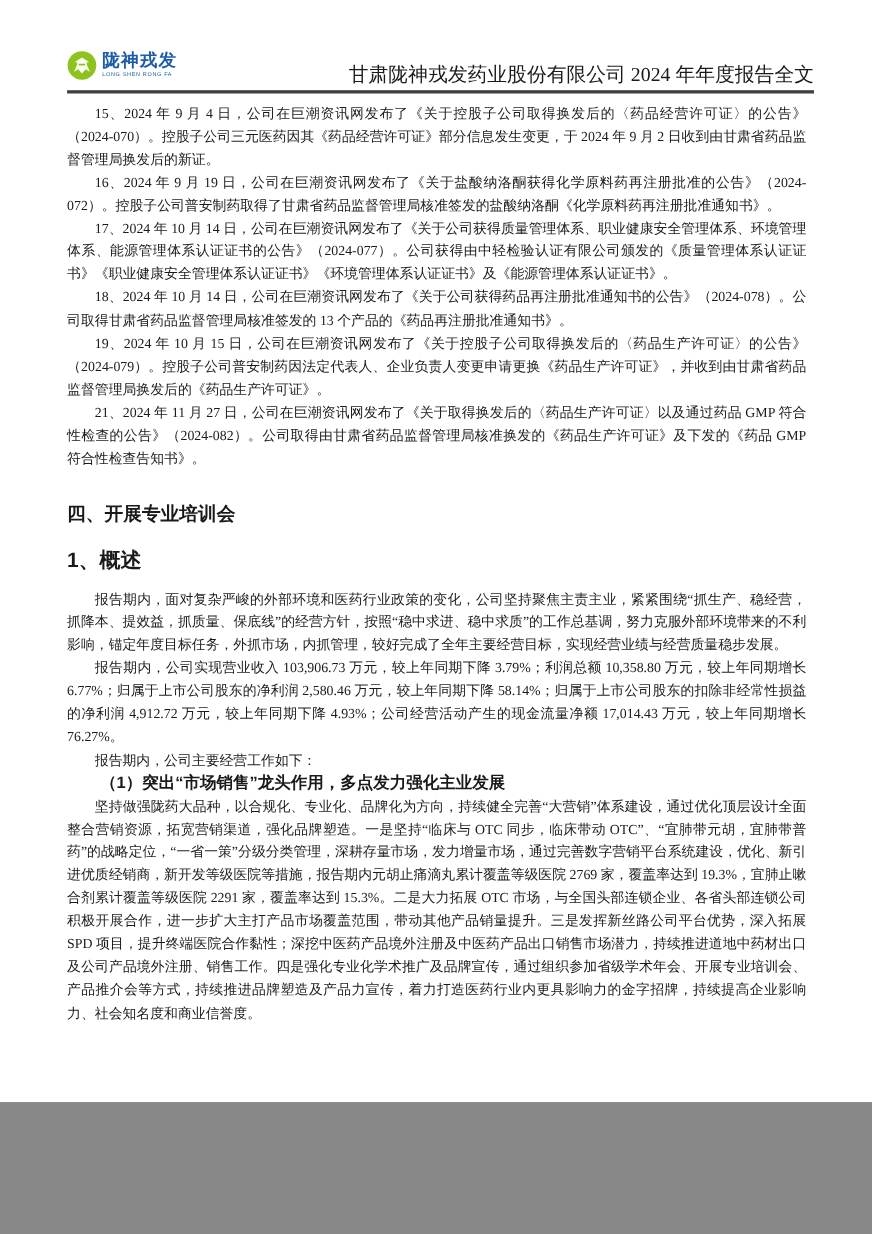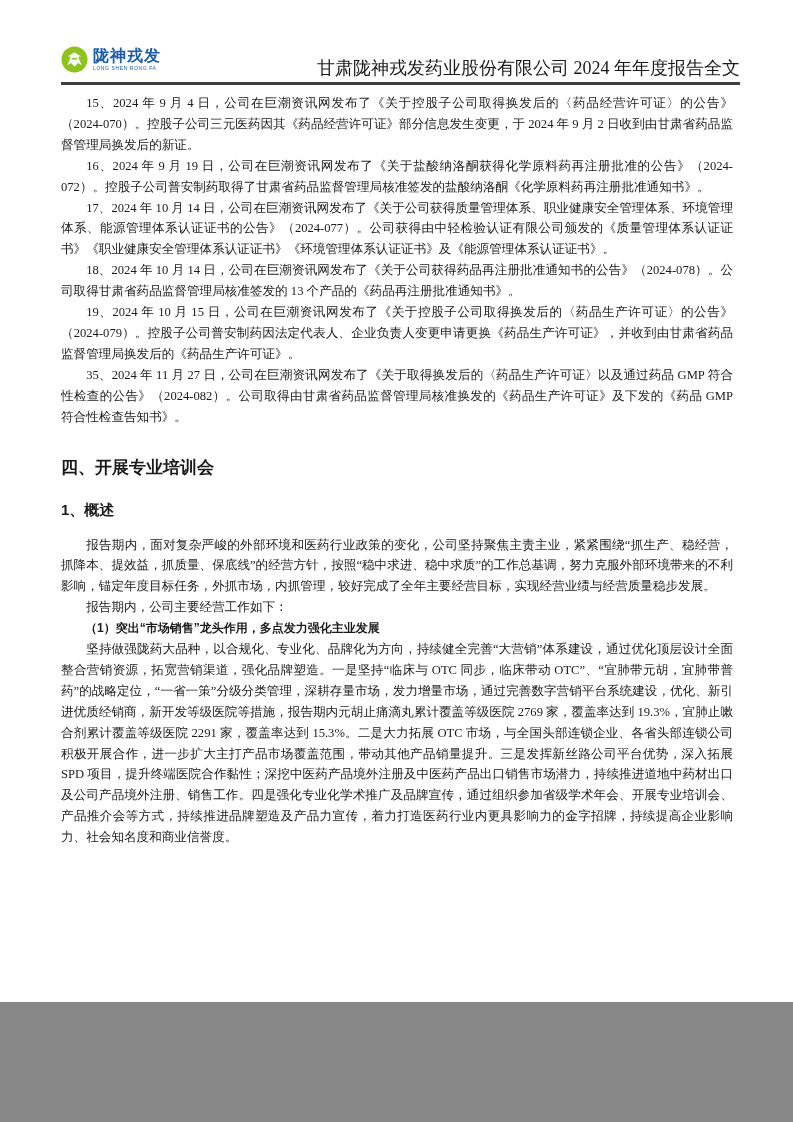--- a/index.html
+++ b/index.html
@@ -51,27 +51,27 @@
     text-indent:2em;
   }
   h2.sec{
     font-family:"Liberation Sans","DejaVu Sans",sans-serif;
     font-size:17px;font-weight:bold;
     margin:25px 0 0 0;line-height:30px;
     text-indent:0;
   }
   h3.subsec{
     font-family:"Liberation Sans","DejaVu Sans",sans-serif;
-    font-size:15px;font-weight:bold;
+    font-size:19px;font-weight:bold;
     margin:14px 0 0 0;line-height:26px;
   }
   .body-text .first-after-head{margin-top:12px;}
   .body-text p.bold-item{
     font-family:"Liberation Sans","DejaVu Sans",sans-serif;
-    font-weight:bold;font-size:12px;
+    font-weight:bold;font-size:15px;
   }
   
   .page-number{
     position:absolute;top:1036px;right:56px;
     font-size:16px;color:#333;
   }
 </style>
 </head>
 <body>
 
@@ -94,26 +94,27 @@
     <div class="report-title">甘肃陇神戎发药业股份有限公司 2024 年年度报告全文</div>
   </div>
   <div class="header-rule"></div>
 
   <div class="body-text">
     <p>15、2024 年 9 月 4 日，公司在巨潮资讯网发布了《关于控股子公司取得换发后的〈药品经营许可证〉的公告》（2024-070）。控股子公司三元医药因其《药品经营许可证》部分信息发生变更，于 2024 年 9 月 2 日收到由甘肃省药品监督管理局换发后的新证。</p>
     <p>16、2024 年 9 月 19 日，公司在巨潮资讯网发布了《关于盐酸纳洛酮获得化学原料药再注册批准的公告》（2024-072）。控股子公司普安制药取得了甘肃省药品监督管理局核准签发的盐酸纳洛酮《化学原料药再注册批准通知书》。</p>
     <p>17、2024 年 10 月 14 日，公司在巨潮资讯网发布了《关于公司获得质量管理体系、职业健康安全管理体系、环境管理体系、能源管理体系认证证书的公告》（2024-077）。公司获得由中轻检验认证有限公司颁发的《质量管理体系认证证书》《职业健康安全管理体系认证证书》《环境管理体系认证证书》及《能源管理体系认证证书》。</p>
     <p>18、2024 年 10 月 14 日，公司在巨潮资讯网发布了《关于公司获得药品再注册批准通知书的公告》（2024-078）。公司取得甘肃省药品监督管理局核准签发的 13 个产品的《药品再注册批准通知书》。</p>
     <p>19、2024 年 10 月 15 日，公司在巨潮资讯网发布了《关于控股子公司取得换发后的〈药品生产许可证〉的公告》（2024-079）。控股子公司普安制药因法定代表人、企业负责人变更申请更换《药品生产许可证》，并收到由甘肃省药品监督管理局换发后的《药品生产许可证》。</p>
-    <p>35、2024 年 11 月 27 日，公司在巨潮资讯网发布了《关于取得换发后的〈药品生产许可证〉以及通过药品 GMP 符合性检查的公告》（2024-082）。公司取得由甘肃省药品监督管理局核准换发的《药品生产许可证》及下发的《药品 GMP 符合性检查告知书》。</p>
+    <p>21、2024 年 11 月 27 日，公司在巨潮资讯网发布了《关于取得换发后的〈药品生产许可证〉以及通过药品 GMP 符合性检查的公告》（2024-082）。公司取得由甘肃省药品监督管理局核准换发的《药品生产许可证》及下发的《药品 GMP 符合性检查告知书》。</p>
 
     <h2 class="sec">四、开展专业培训会</h2>
     <h3 class="subsec">1、概述</h3>
 
     <p class="first-after-head">报告期内，面对复杂严峻的外部环境和医药行业政策的变化，公司坚持聚焦主责主业，紧紧围绕“抓生产、稳经营，抓降本、提效益，抓质量、保底线”的经营方针，按照“稳中求进、稳中求质”的工作总基调，努力克服外部环境带来的不利影响，锚定年度目标任务，外抓市场，内抓管理，较好完成了全年主要经营目标，实现经营业绩与经营质量稳步发展。</p>
+    <p>报告期内，公司实现营业收入 103,906.73 万元，较上年同期下降 3.79%；利润总额 10,358.80 万元，较上年同期增长 6.77%；归属于上市公司股东的净利润 2,580.46 万元，较上年同期下降 58.14%；归属于上市公司股东的扣除非经常性损益的净利润 4,912.72 万元，较上年同期下降 4.93%；公司经营活动产生的现金流量净额 17,014.43 万元，较上年同期增长 76.27%。</p>
     <p>报告期内，公司主要经营工作如下：</p>
 
     <p class="bold-item">（1）突出“市场销售”龙头作用，多点发力强化主业发展</p>
     <p>坚持做强陇药大品种，以合规化、专业化、品牌化为方向，持续健全完善“大营销”体系建设，通过优化顶层设计全面整合营销资源，拓宽营销渠道，强化品牌塑造。一是坚持“临床与 OTC 同步，临床带动 OTC”、“宜肺带元胡，宜肺带普药”的战略定位，“一省一策”分级分类管理，深耕存量市场，发力增量市场，通过完善数字营销平台系统建设，优化、新引进优质经销商，新开发等级医院等措施，报告期内元胡止痛滴丸累计覆盖等级医院 2769 家，覆盖率达到 19.3%，宜肺止嗽合剂累计覆盖等级医院 2291 家，覆盖率达到 15.3%。二是大力拓展 OTC 市场，与全国头部连锁企业、各省头部连锁公司积极开展合作，进一步扩大主打产品市场覆盖范围，带动其他产品销量提升。三是发挥新丝路公司平台优势，深入拓展 SPD 项目，提升终端医院合作黏性；深挖中医药产品境外注册及中医药产品出口销售市场潜力，持续推进道地中药材出口及公司产品境外注册、销售工作。四是强化专业化学术推广及品牌宣传，通过组织参加省级学术年会、开展专业培训会、产品推介会等方式，持续推进品牌塑造及产品力宣传，着力打造医药行业内更具影响力的金字招牌，持续提高企业影响力、社会知名度和商业信誉度。</p>
   </div>
 
   <div class="page-number">17</div>
 
 </div>
 

